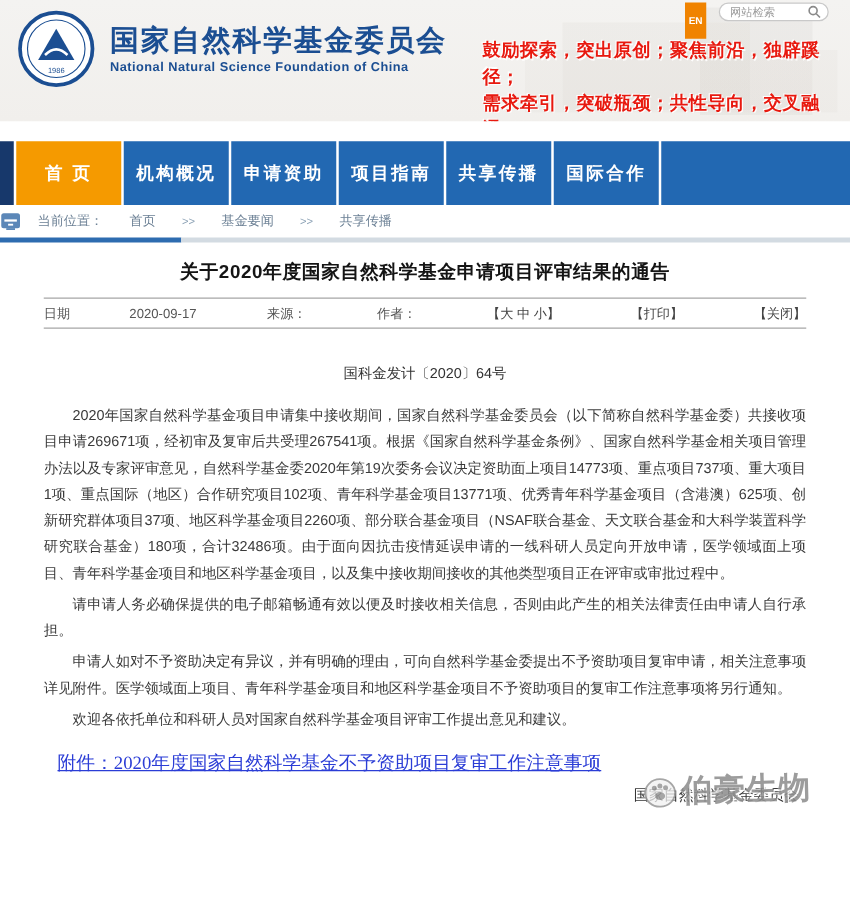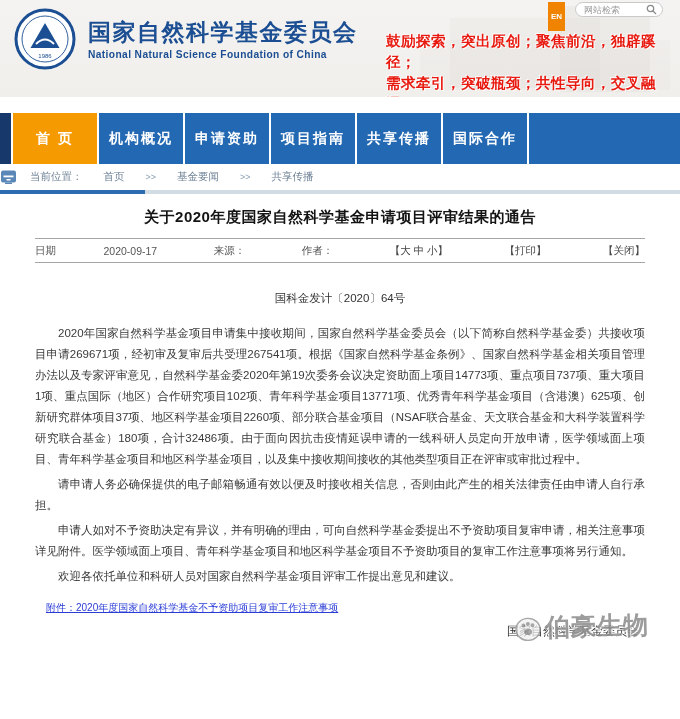--- a/index.html
+++ b/index.html
@@ -51,21 +51,21 @@
   
   .article { padding:14px 35px 0; position:relative; }
   .article-title { text-align:center; font-size:15px; font-weight:bold; color:#141414; letter-spacing:.5px; }
   .meta-row { margin-top:11px; border-top:1px solid #a6a6a6; border-bottom:1px solid #a6a6a6; height:25px;
     display:flex; align-items:center; justify-content:space-between; gap:13px; font-size:10.5px; color:#555; }
   .meta-item { white-space:nowrap; }
   .meta-btn { cursor:pointer; color:#444; }
   .doc-number { text-align:center; font-size:11.5px; color:#333; margin-top:28px; }
   .para { font-size:11.5px; color:#3a3a3a; line-height:21px; text-align:justify; text-indent:2em; margin-bottom:4px; }
   .para.first { margin-top:17px; }
-  .attachment { margin-top:14px; padding-left:11px; font-size:10px; }
+  .attachment { margin-top:14px; padding-left:11px; font-size:15px;font-family:Liberation Serif, serif; }
   .attachment a { color:#2b3dd6; text-decoration:underline; cursor:pointer; }
   .signature-block { margin-top:8px; text-align:right; font-size:12px; color:#333; position:relative; }
   .sig-name { padding-right:6px; line-height:17px; }
   .watermark { position:absolute; right:-4px; top:-13px; display:flex; align-items:center; gap:2px;
     opacity:.88; transform:rotate(-1.5deg); pointer-events:none; }
   .watermark-text { font-size:25px; font-weight:bold; color:#8f8f8f; letter-spacing:1px;
     text-shadow:0 0 2px #fff, 1px 1px 0 #fff; }
 </style>
 </head>
 <body>

